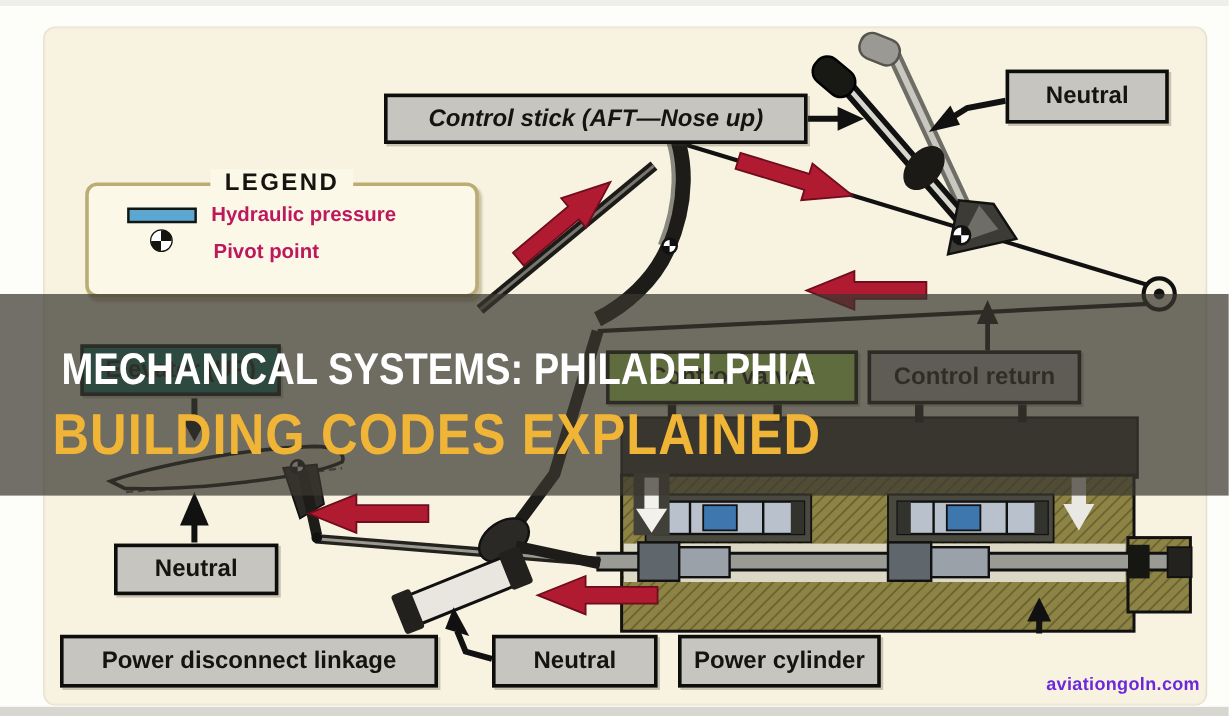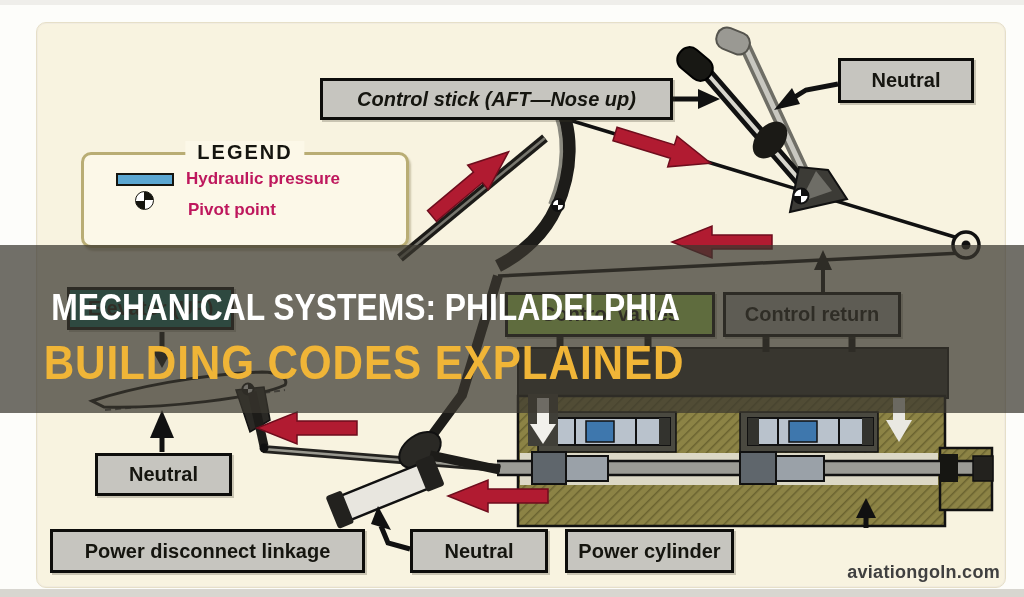--- a/index.html
+++ b/index.html
@@ -30,21 +30,21 @@
   #box-neutral-top{left:838px;top:58px;width:136px;height:45px;}
   #box-elevator-up{left:67px;top:287px;width:167px;height:43px;background:#0f766e;}
   #box-control-valves{left:505px;top:292px;width:210px;height:45px;background:#bef264;}
   #box-control-cables{left:723px;top:292px;width:178px;height:45px;background:#bcbbb5;}
   #box-neutral-left{left:95px;top:453px;width:137px;height:43px;}
   #box-power-disconnect{left:50px;top:529px;width:315px;height:44px;}
   #box-neutral-bottom{left:410px;top:529px;width:138px;height:44px;}
   #box-power-cylinder{left:565px;top:529px;width:169px;height:44px;}
 
   .legend{
-    position:absolute;left:81px;top:152px;width:328px;height:96px;
+    position:absolute;left:71px;top:152px;width:328px;height:96px;
     background:#fcf8e8;border:3px solid #b9ad74;border-radius:10px;
     box-shadow:2px 3px 2px rgba(120,110,70,.35);
     box-sizing:border-box;padding:14px 0 0 32px;
   }
   .legend-title{
     position:absolute;top:-14px;left:50%;transform:translateX(-50%);
     background:#fcf8e8;padding:0 12px;
     font-weight:bold;font-size:20px;letter-spacing:2px;color:#15150f;
   }
   .legend-row{display:flex;align-items:center;height:20px;margin-bottom:1px;}
@@ -67,21 +67,21 @@
   .title-line1{
     margin-top:44px;color:#ffffff;font-weight:bold;font-size:37px;line-height:1.0;
     transform:scaleX(.86);letter-spacing:0px;white-space:nowrap;
   }
   .title-line2{
     margin-top:13px;color:#f0b537;font-weight:bold;font-size:48px;line-height:1.0;
     transform:scaleX(.88);letter-spacing:1px;white-space:nowrap;
   }
   .watermark{
     position:absolute;top:562px;right:24px;
-    font-size:18px;font-weight:bold;color:#404040;letter-spacing:.3px;
+    font-size:15px;font-weight:bold;color:#6d28d9;letter-spacing:.3px;
   }
 </style>
 </head>
 <body>
 
 <div class="top-stripe"></div>
 <div class="panel"></div>
 
 <svg class="mech" viewBox="0 0 1024 597">
   <defs>

